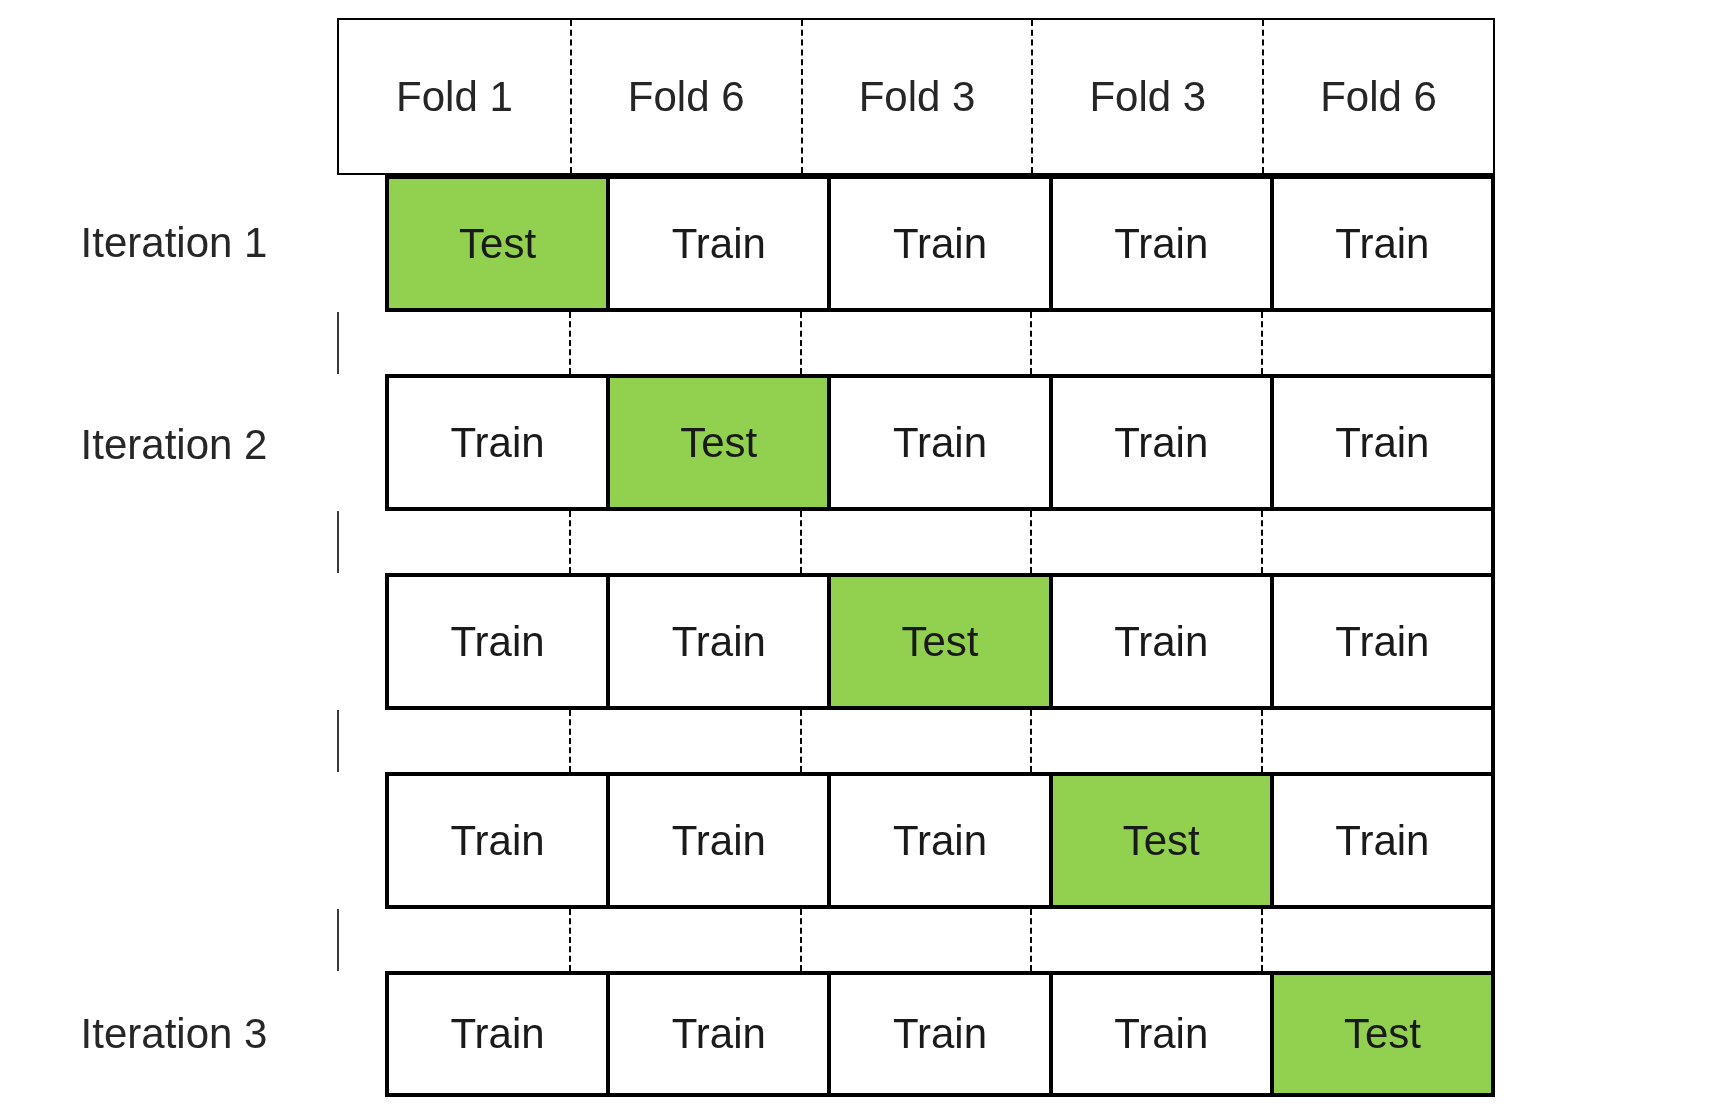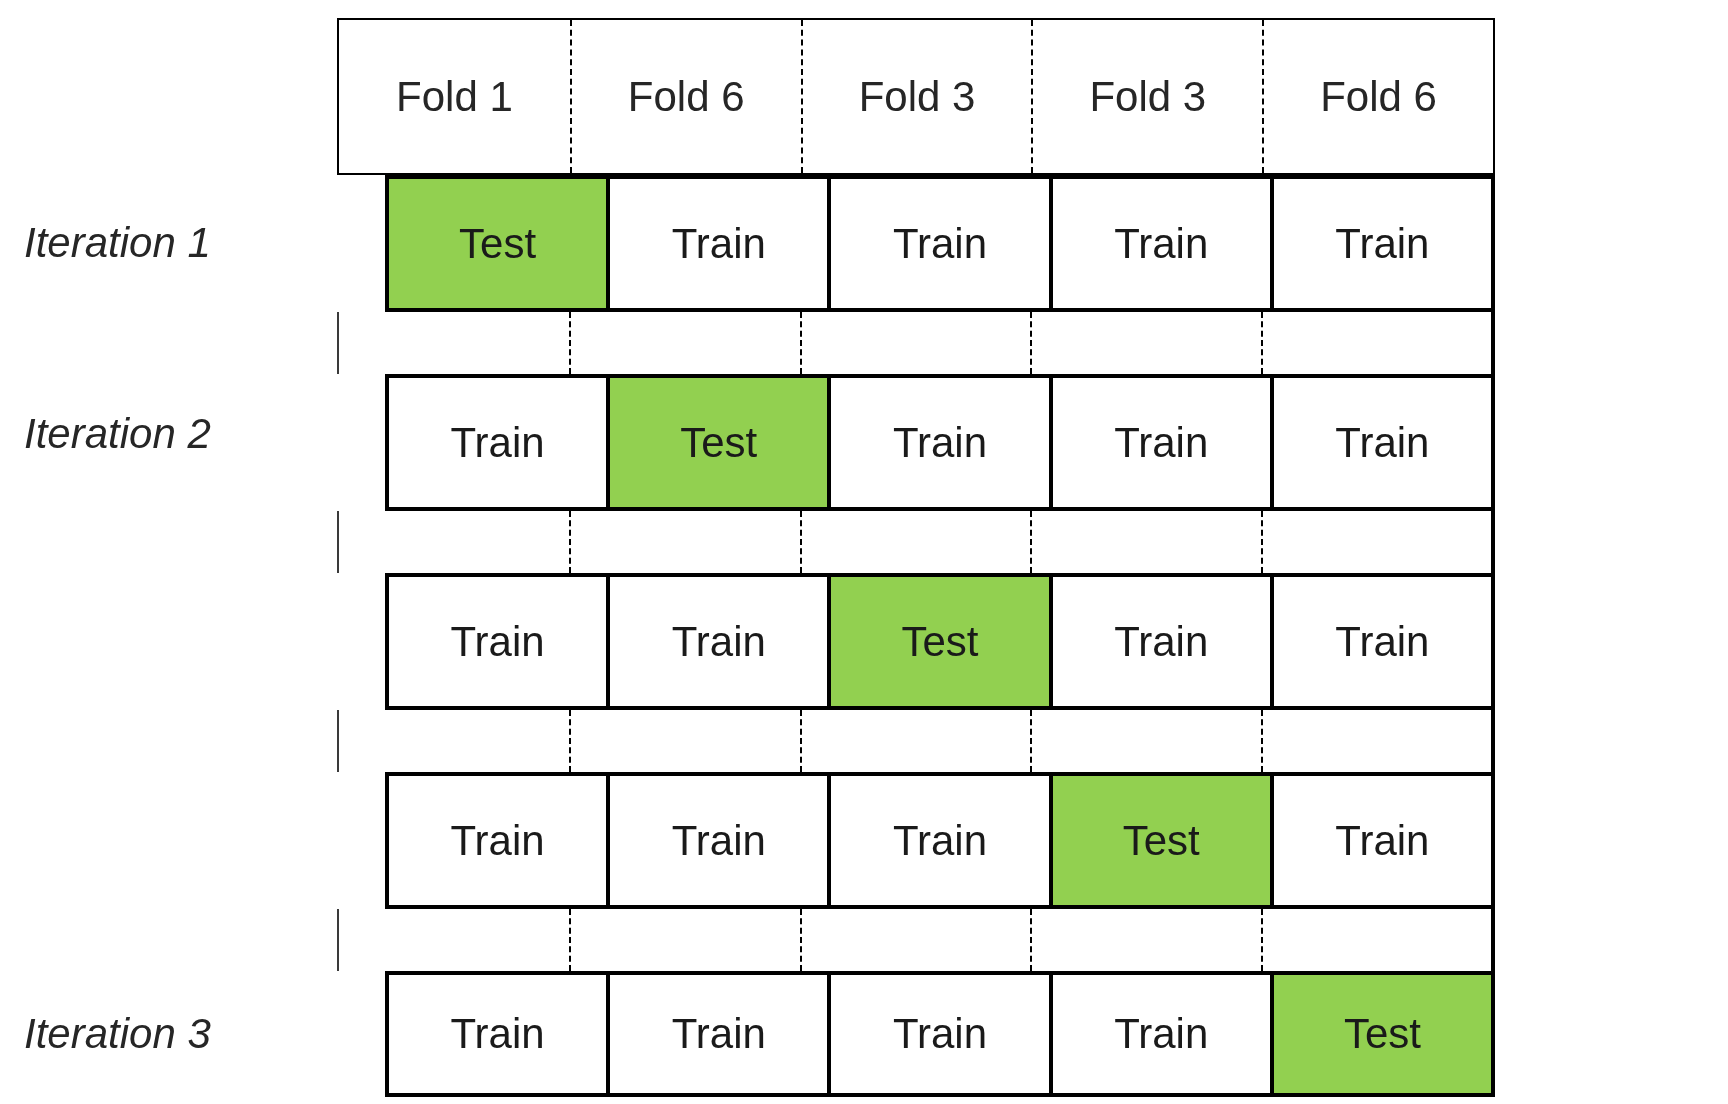--- a/index.html
+++ b/index.html
@@ -18,23 +18,22 @@
   }
 
   
   .iter-label {
     position: absolute;
     left: 24px;
     width: 300px;
     height: 60px;
     line-height: 60px;
     font-size: 42px;
-    text-align: left;
+    text-align: center;
     white-space: nowrap;
-    font-style: italic;
   }
 
   
   .cv-table {
     position: absolute;
     left: 337px;
     top: 18px;
     width: 1158px;
   }
 
@@ -96,21 +95,21 @@
   .gap-cell + .gap-cell {
     border-left: 2px dashed var(--line-color, #000);
   }
 </style>
 </head>
 <body>
 
 <div class="canvas">
 
   <div class="iter-label" style="top:213px">Iteration 1</div>
-  <div class="iter-label" style="top:404px">Iteration 2</div>
+  <div class="iter-label" style="top:415px">Iteration 2</div>
   <div class="iter-label" style="top:1004px">Iteration 3</div>
 
   <div class="cv-table">
 
     <div class="header-row">
       <div class="header-cell">Fold 1</div>
       <div class="header-cell">Fold 6</div>
       <div class="header-cell">Fold 3</div>
       <div class="header-cell">Fold 3</div>
       <div class="header-cell">Fold 6</div>

